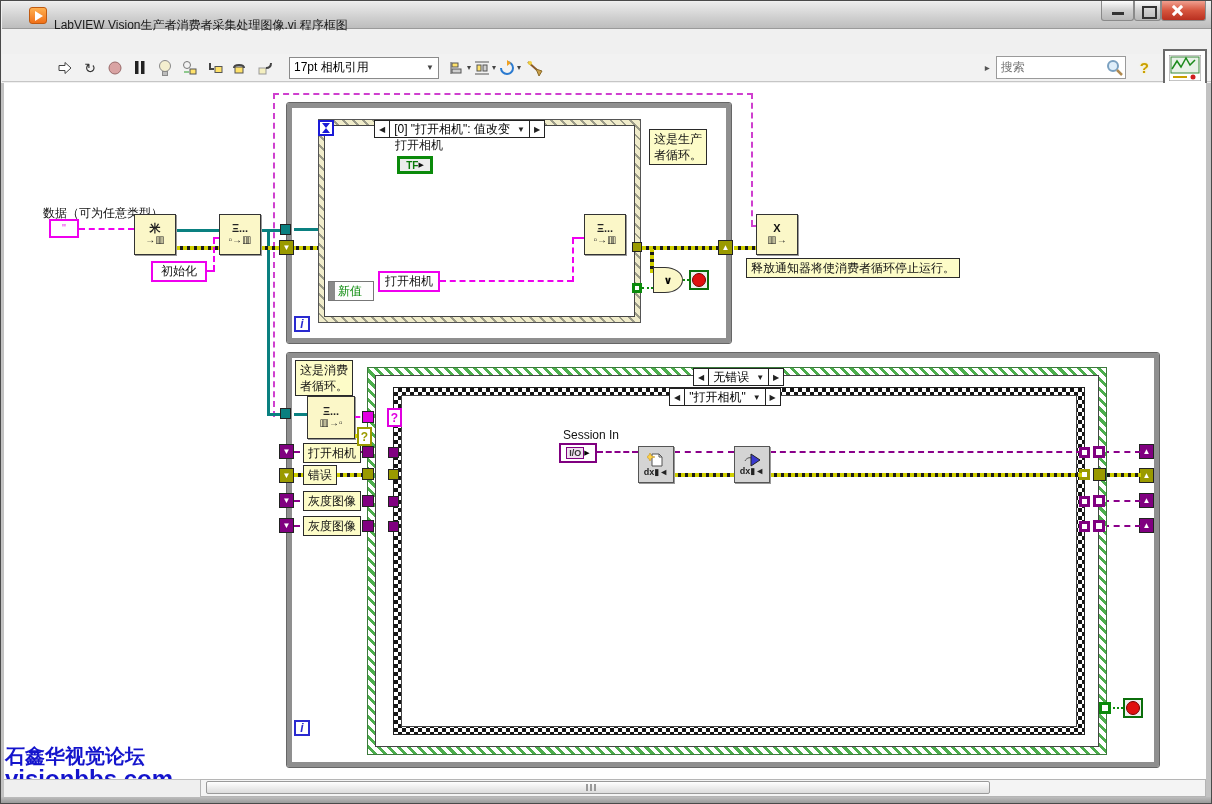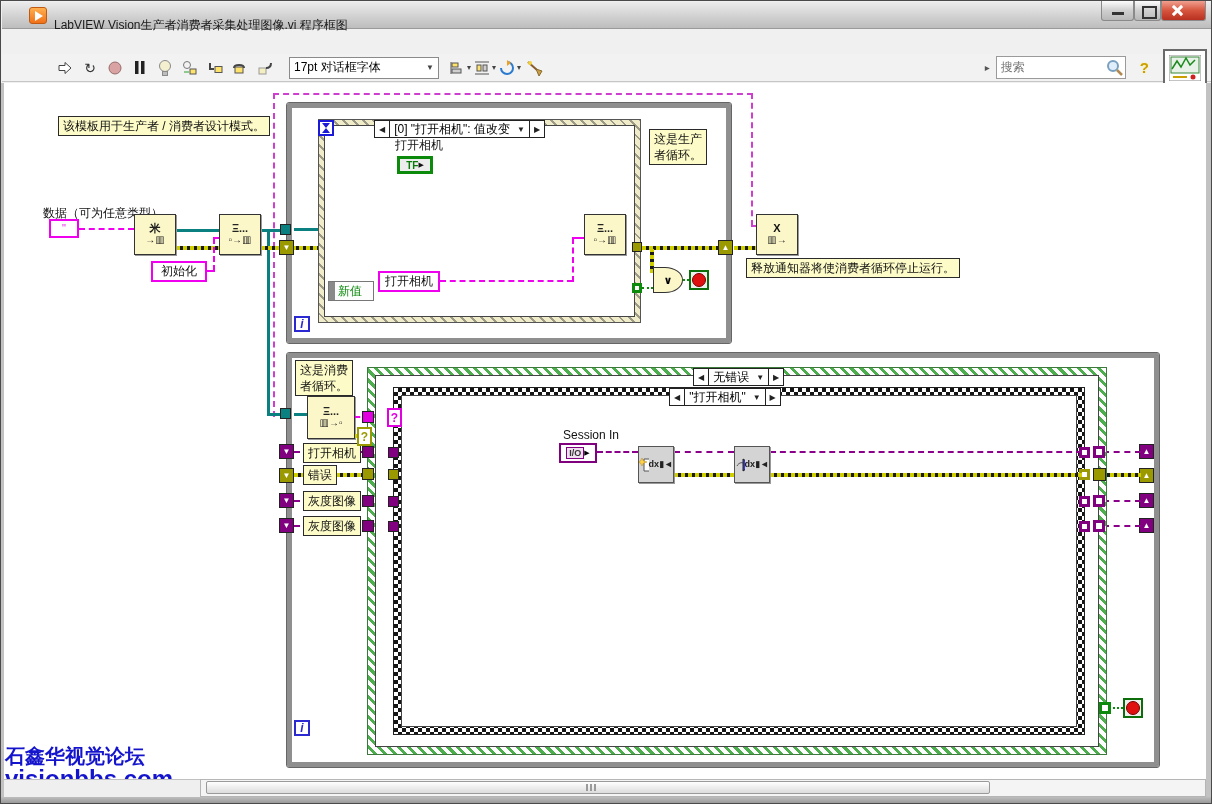--- a/index.html
+++ b/index.html
@@ -41,21 +41,21 @@
   .checker{background-image:conic-gradient(#151515 0 25%,#fff 0 50%,#151515 0 75%,#fff 0);background-size:8px 8px;border:1px solid #222;}
   .inner{position:absolute;background:#fff;border:1px solid #444;}
   .sel-head{display:flex;align-items:stretch;background:#fff;border:1px solid #222;font-size:12px;height:18px;}
   .sel-head .cell{display:flex;align-items:center;padding:0 4px;}
   .sel-head .arr{border-right:1px solid #222;font-size:8px;color:#222;}
   .sel-head .arr.r{border-right:none;border-left:1px solid #222;}
   .sel-head .dn{font-size:8px;color:#222;padding-left:3px;}
   .vinode{background:#fbf7c8;border:1px solid #333;box-shadow:1px 1px 0 #999;display:flex;flex-direction:column;align-items:center;justify-content:center;line-height:1.05;color:#222;}
   .vinode .g1{font-size:11px;font-weight:bold;}
   .vinode .g2{font-size:10px;}
-  .gnode{background:#d4d4d4;border:1px solid #555;box-shadow:1px 1px 0 #999;display:flex;flex-direction:row;align-items:center;justify-content:center;line-height:1;}
+  .gnode{background:#d4d4d4;border:1px solid #555;box-shadow:1px 1px 0 #999;display:flex;flex-direction:column;align-items:center;justify-content:center;line-height:1;}
   .gnode .g2{font-size:9px;font-weight:bold;color:#222;}
   .tun{border:1px solid #222;}
   .sr{display:flex;align-items:center;justify-content:center;font-size:8px;color:#fff;border:1px solid #222;width:15px;height:15px;}
   .q-sel{width:15px;height:19px;background:#fff;display:flex;align-items:center;justify-content:center;font-size:12px;font-weight:bold;}
   .iter{width:16px;height:16px;border:2px solid #2a2ad0;background:#fff;color:#2a2ad0;font-size:12px;font-weight:bold;display:flex;align-items:center;justify-content:center;font-style:italic;}
   .cond{width:20px;height:20px;border:2px solid #0b6e0b;background:#efefef;display:flex;align-items:center;justify-content:center;}
   .cond i{width:12px;height:12px;border-radius:50%;background:#e01010;border:1px solid #700;}
   .strconst{background:#fff;border:2px solid #ef00ef;font-size:12px;color:#111;display:flex;align-items:center;justify-content:center;white-space:nowrap;}
   
   .w{position:absolute;}
@@ -134,21 +134,21 @@
           <rect x="3" y="6" width="8" height="6" fill="#ffe26b" stroke="#555"></rect>
         </svg>
       </span>
     <span class="tbtn">
       <svg width="15" height="14">
           <rect x="1" y="7" width="7" height="6" fill="#f4efc0" stroke="#999"></rect>
           <path d="M8 7c4 0 5-2 5-5" fill="none" stroke="#444" stroke-width="2"></path>
         </svg>
       </span>
     <div id="font-box">
-      <span>17pt 对话框字体</span>
+      <span>17pt 相机引用</span>
       <span class="drop">▼</span>
     </div>
     <span class="tbtn">
       <svg width="16" height="14">
           <path d="M2 1v12" stroke="#555"></path>
           <rect x="3" y="2" width="6" height="4" fill="#ffe26b" stroke="#555"></rect>
           <rect x="3" y="8" width="9" height="4" fill="#cfcfcf" stroke="#555"></rect>
         </svg>
         <span class="drop">▾</span>
       </span>
@@ -197,21 +197,20 @@
   </div>
 
   <div class="abs" id="stage">
   <div id="world">
 
     <div class="w wsel-v" style="left:272px;top:92px;height:324px"></div>
     <div class="w wsel-h" style="left:272px;top:92px;width:480px"></div>
     <div class="w wsel-v" style="left:750px;top:92px;height:133px"></div>
     <div class="w wsel-h" style="left:750px;top:224px;width:8px"></div>
 
-    <div class="abs note" style="left:57px;top:115px">该模板用于生产者 / 消费者设计模式。</div>
 
     <div class="abs flabel" style="left:42px;top:204px">数据（可为任意类型）</div>
     <div class="abs strconst" style="left:48px;top:218px;width:30px;height:19px;color:#ef00ef;font-size:10px">''</div>
 
     <div class="w wstr-h" style="left:78px;top:227px;width:55px"></div>
     <div class="w wref-h" style="left:175px;top:228px;width:108px"></div>
     <div class="w wref-v" style="left:266px;top:228px;height:187px"></div>
     <div class="w wref-h" style="left:266px;top:412px;width:18px"></div>
     <div class="w werr-h" style="left:175px;top:245px;width:43px"></div>
     <div class="w werr-h" style="left:260px;top:245px;width:26px"></div>

